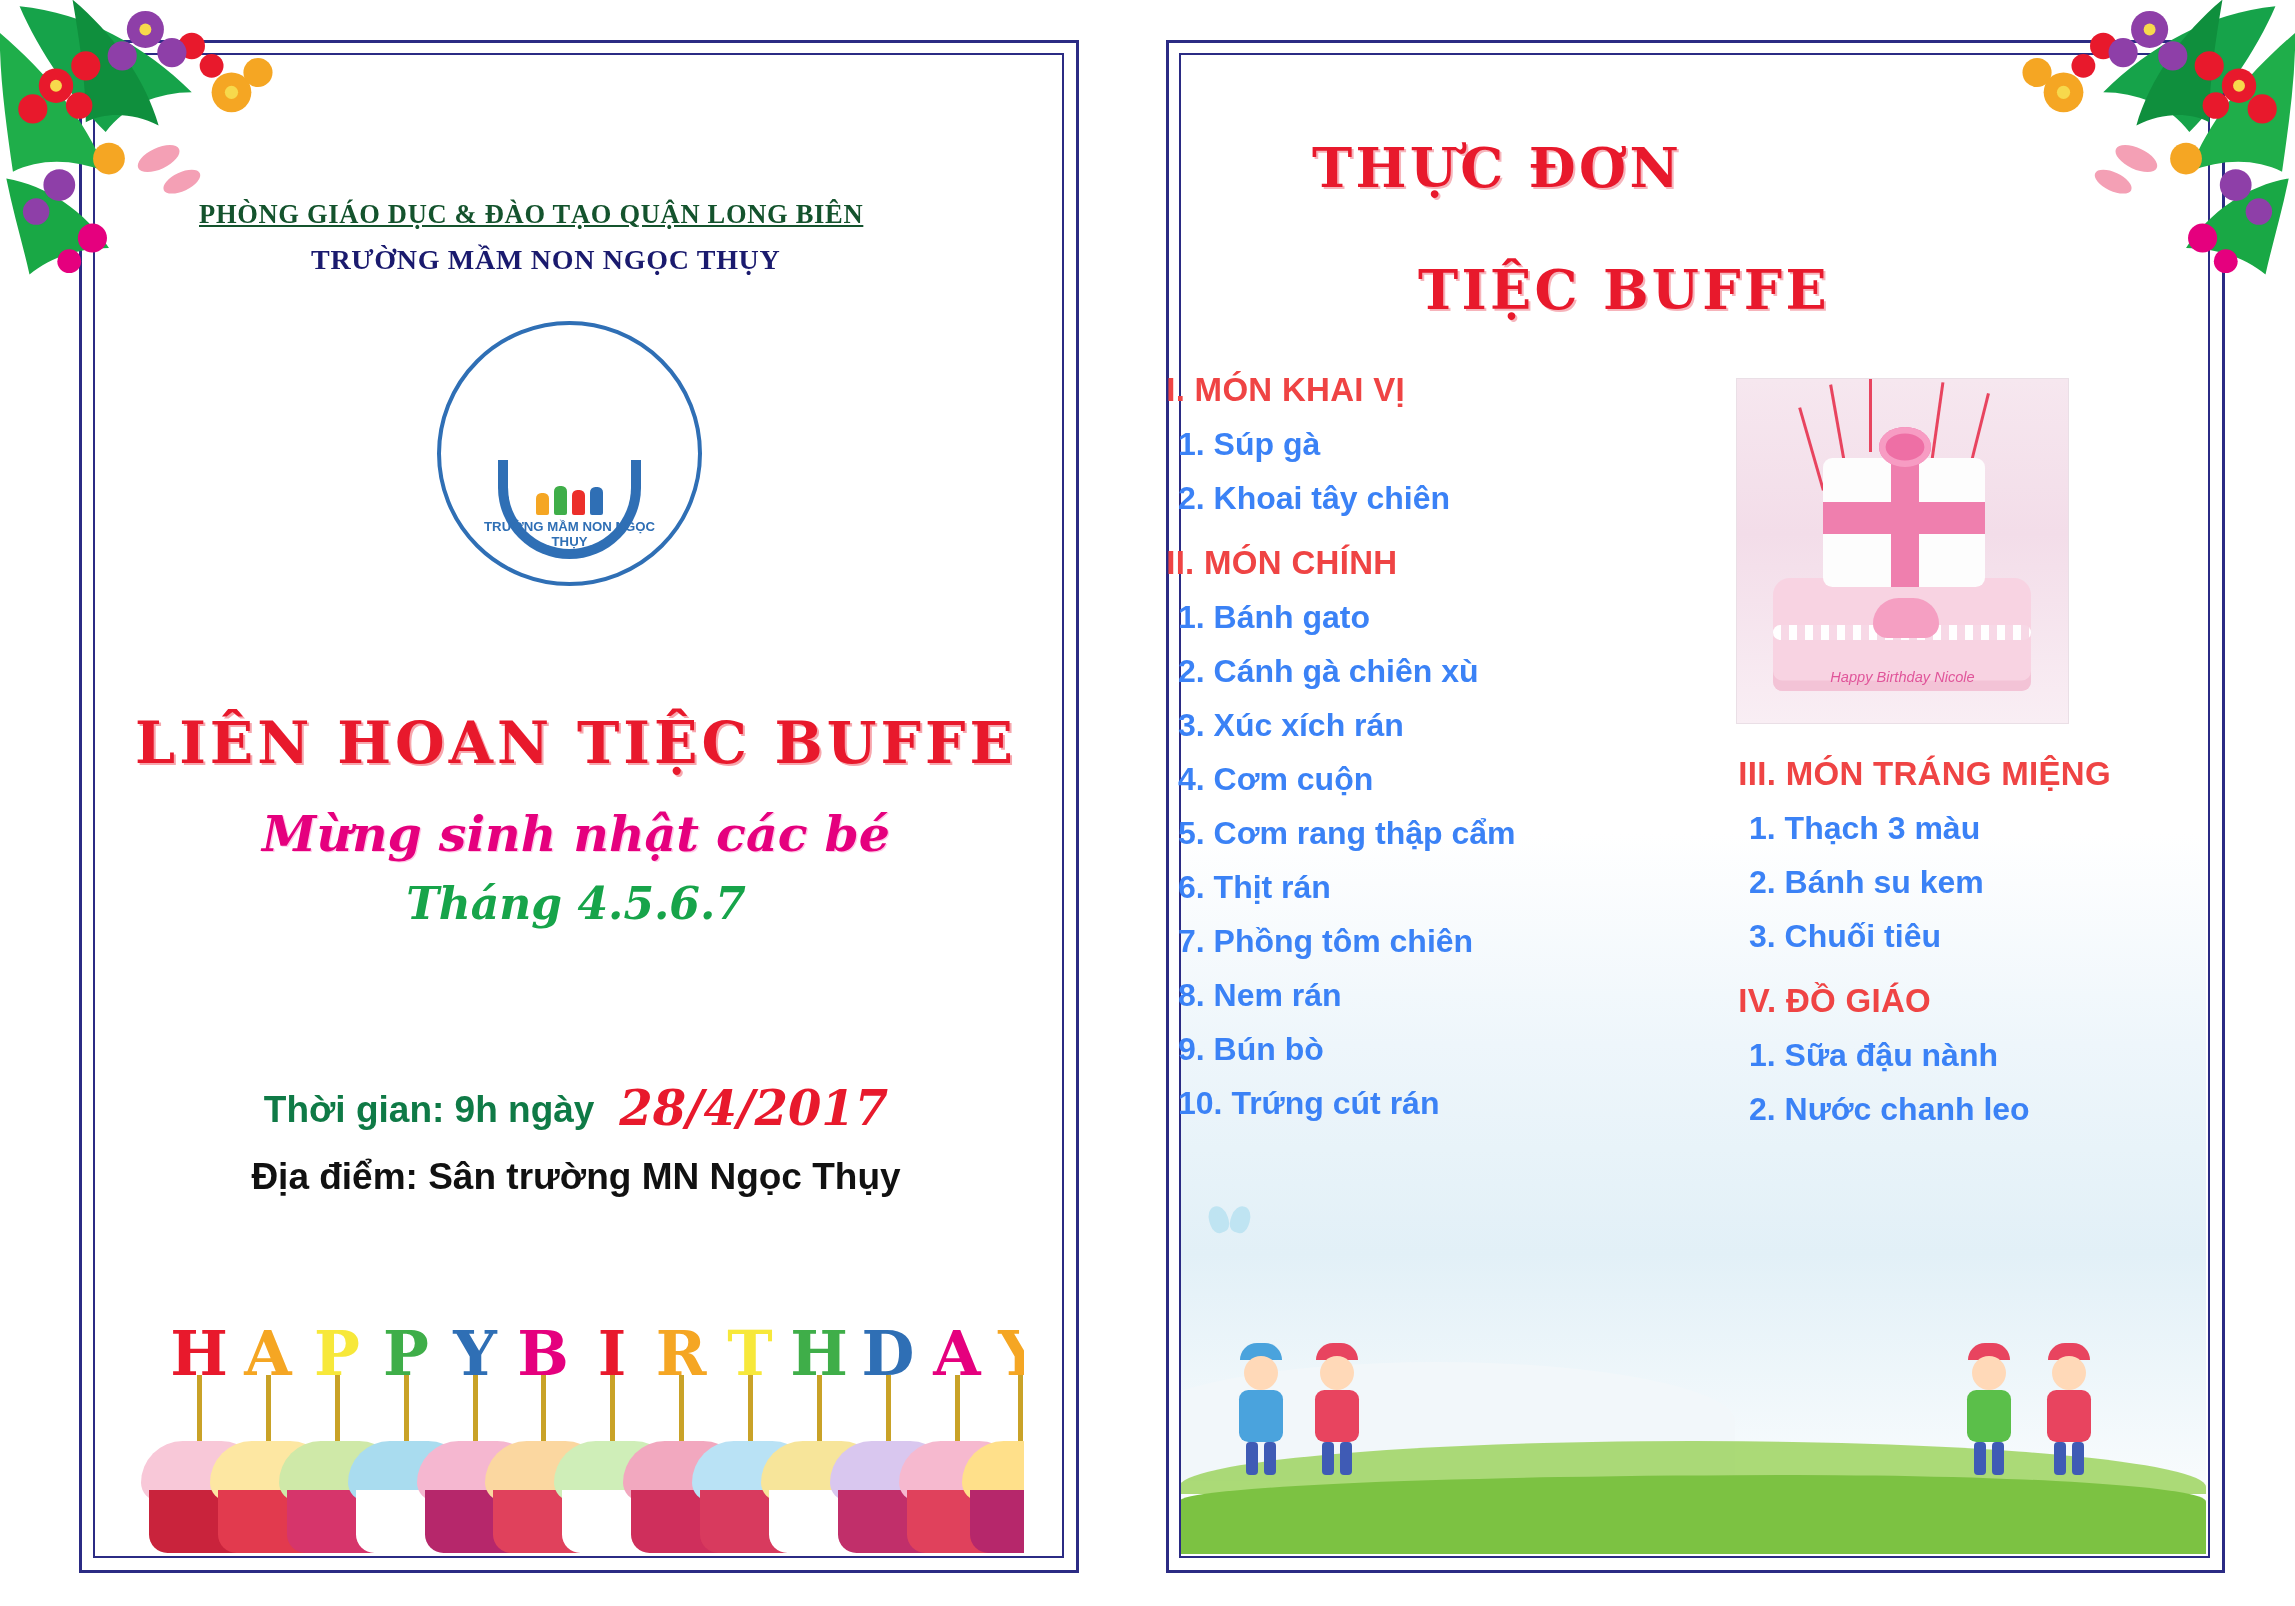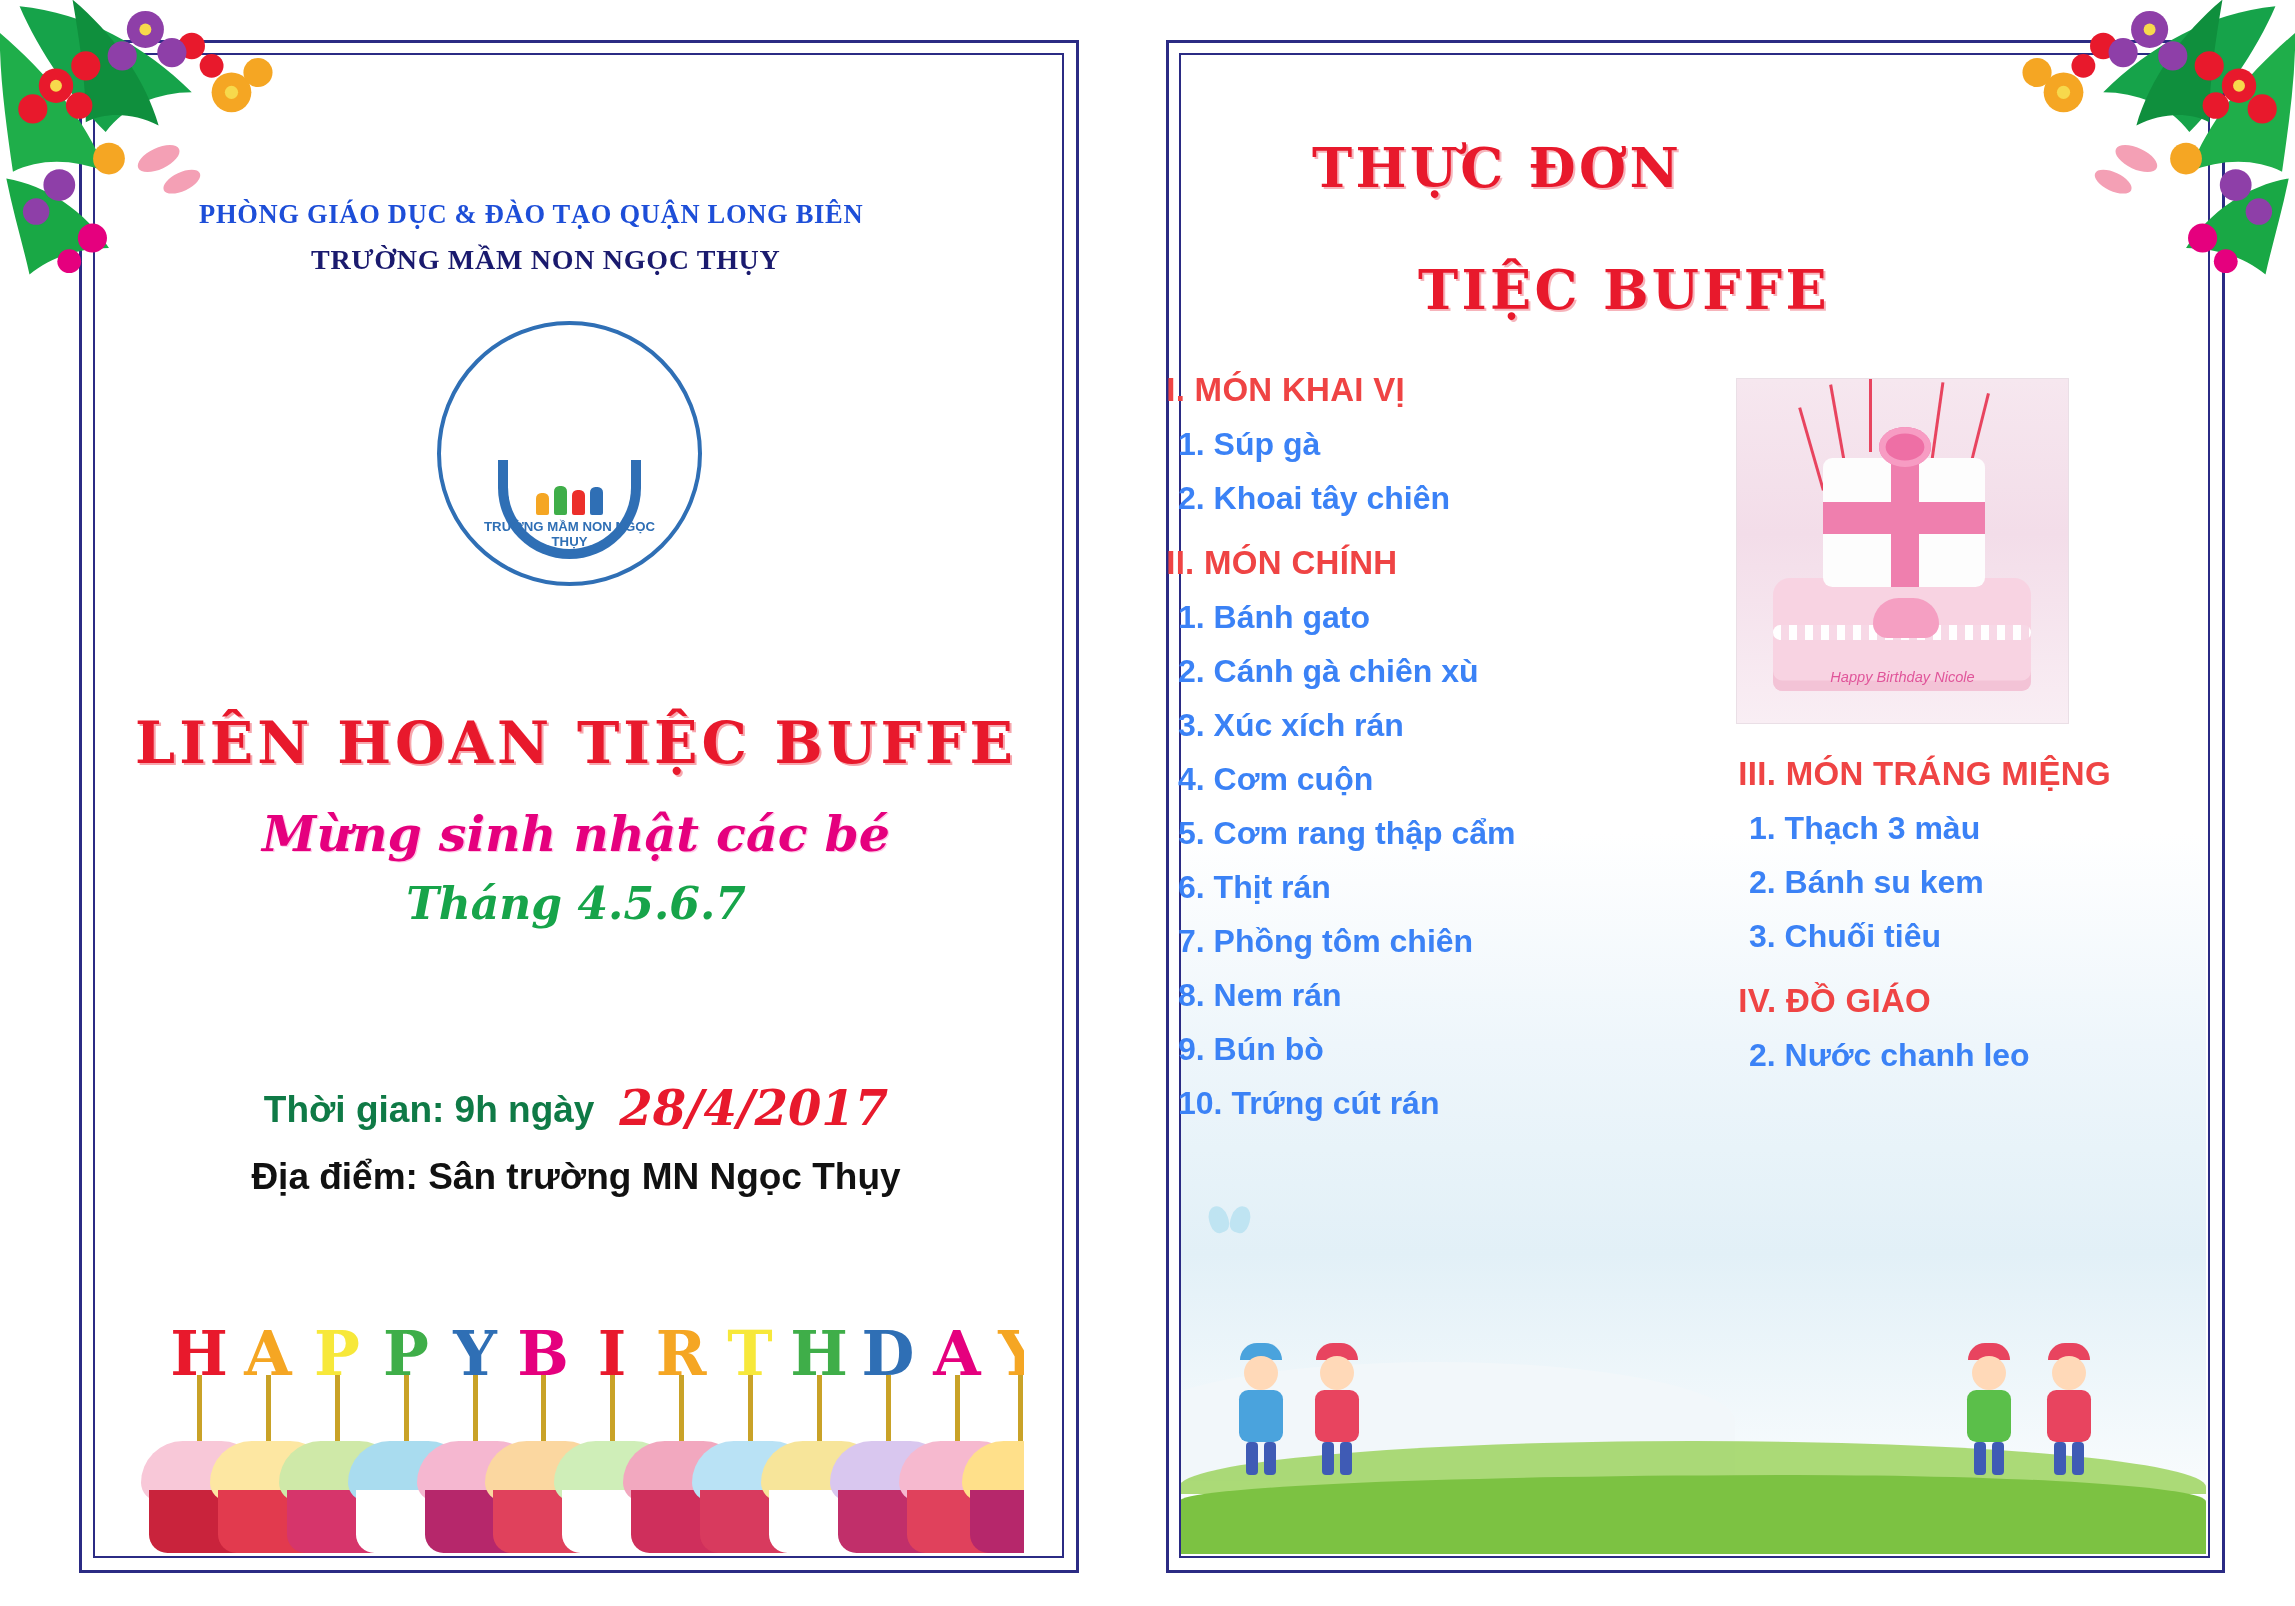--- a/index.html
+++ b/index.html
@@ -35,21 +35,21 @@
   .left-panel .frame-inner{left:93px;top:53px;width:967px;height:1501px;}
 
   .right-panel .frame-outer{left:40px;top:40px;width:1053px;height:1527px;}
   .right-panel .frame-inner{left:53px;top:53px;width:1027px;height:1501px;}
 
   
   .org-line1{
     position:absolute;left:199px;top:199px;width:762px;
     font-family:"Liberation Serif", serif;
     font-weight:bold;font-size:26.5px;letter-spacing:0.7px;
-    color:#1d4ed8;text-align:left;
+    color:#14532d;text-align:left;text-decoration:underline;
   }
   .org-line2{
     position:absolute;left:311px;top:244px;width:662px;
     font-family:"Liberation Serif", serif;
     font-weight:bold;font-size:28px;letter-spacing:0.7px;
     color:#1a1a6e;text-align:left;
   }
 
   
   .logo{
@@ -571,17 +571,18 @@
     <div class="dish">10. Trứng cút rán</div>
   </div>
 
   <div class="col-right">
     <div class="sec-head">III. MÓN TRÁNG MIỆNG</div>
     <div class="dish">1. Thạch 3 màu</div>
     <div class="dish">2. Bánh su kem</div>
     <div class="dish">3. Chuối tiêu</div>
 
     <div class="sec-head second">IV. ĐỒ GIÁO</div>
+    <div class="dish">1. Sữa đậu nành</div>
     <div class="dish">2. Nước chanh leo</div>
   </div>
 
 </div>
 
 
 </body></html>

